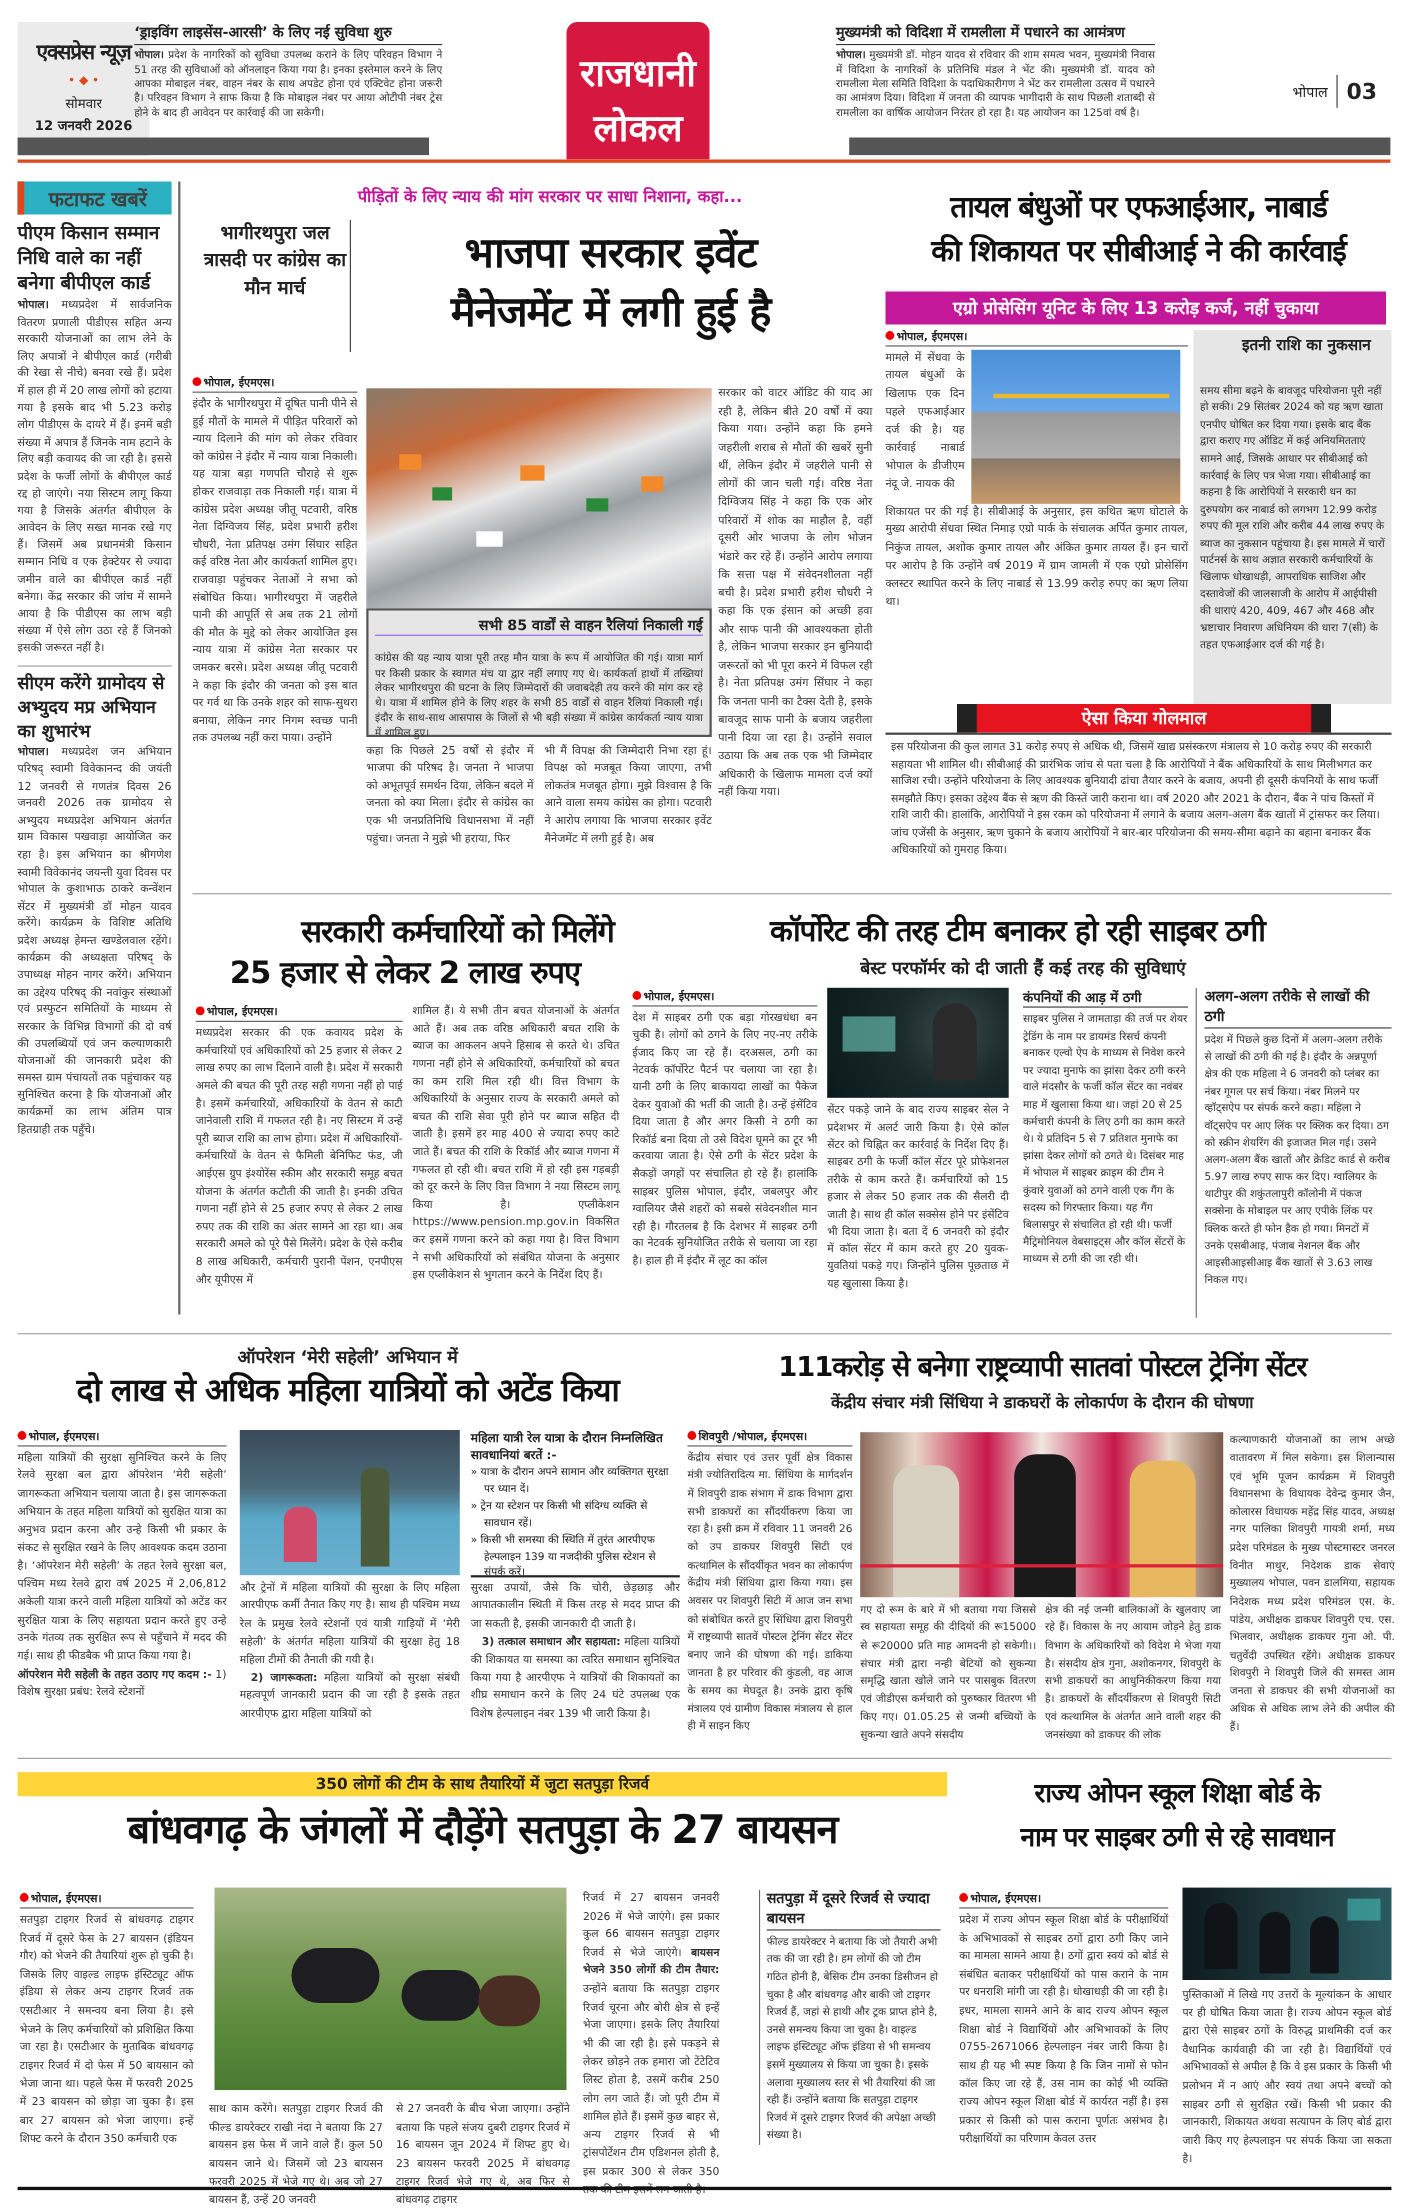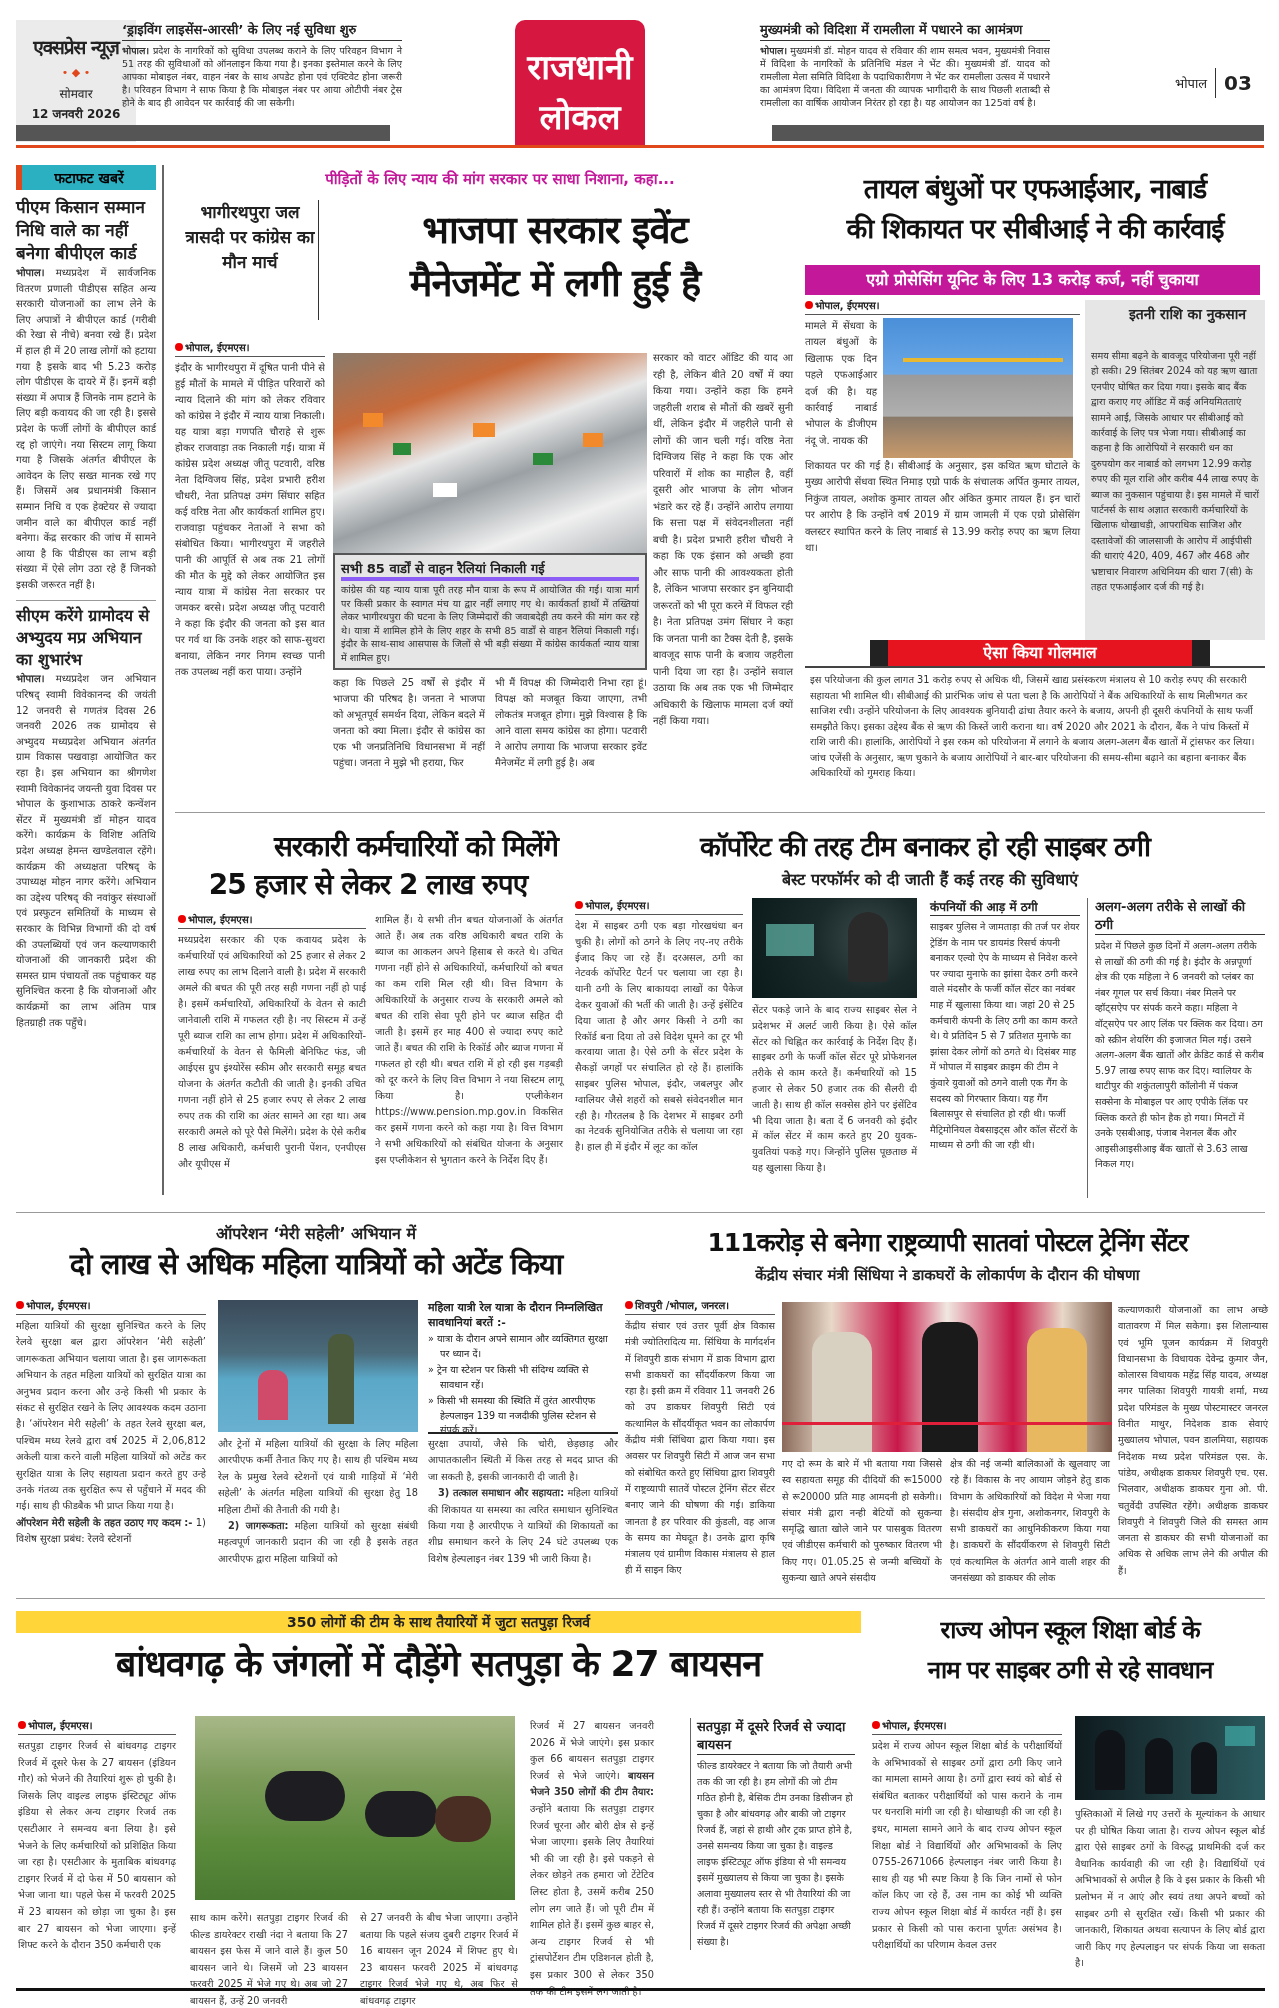--- a/index.html
+++ b/index.html
@@ -47,21 +47,21 @@
 
   <div class="abs" style="left:1175px;top:68px;display:flex;align-items:center;gap:8px">
     <span style="font-size:13px">भोपाल</span>
     <span style="width:1px;height:30px;background:#333;display:inline-block"></span>
     <span style="font-size:20px;font-weight:bold">03</span>
   </div>
   <div class="abs" style="left:16px;top:145px;width:1248px;height:3px;background:#e0481c"></div>
 </div>
 
 <div class="abs" style="left:16px;top:165px;width:148px;height:1030px;border-right:2px solid #666;padding-right:6px">
-  <div style="background:#2ab0c0;color:#000000;font-weight:bold;font-size:14px;text-align:center;padding:3px 0;border-left:6px solid #e0481c">
+  <div style="background:#2ab0c0;color:#404040;font-weight:bold;font-size:18px;text-align:center;padding:3px 0;border-left:6px solid #e0481c">
     <span>फटाफट खबरें</span>
   </div>
   <div style="font-size:17px;font-weight:bold;line-height:23px;margin-top:6px">पीएम किसान सम्मान निधि वाले का नहीं बनेगा बीपीएल कार्ड</div>
   <div class="body-text" style="font-size:10px;line-height:15.6px">
     <b>भोपाल।</b>
     <span>मध्यप्रदेश में सार्वजनिक वितरण प्रणाली पीडीएस सहित अन्य सरकारी योजनाओं का लाभ लेने के लिए अपात्रों ने बीपीएल कार्ड (गरीबी की रेखा से नीचे) बनवा रखे हैं। प्रदेश में हाल ही में 20 लाख लोगों को हटाया गया है इसके बाद भी 5.23 करोड़ लोग पीडीएस के दायरे में हैं। इनमें बड़ी संख्या में अपात्र हैं जिनके नाम हटाने के लिए बड़ी कवायद की जा रही है। इससे प्रदेश के फर्जी लोगों के बीपीएल कार्ड रद्द हो जाएंगे। नया सिस्टम लागू किया गया है जिसके अंतर्गत बीपीएल के आवेदन के लिए सख्त मानक रखे गए हैं। जिसमें अब प्रधानमंत्री किसान सम्मान निधि व एक हेक्टेयर से ज्यादा जमीन वाले का बीपीएल कार्ड नहीं बनेगा। केंद्र सरकार की जांच में सामने आया है कि पीडीएस का लाभ बड़ी संख्या में ऐसे लोग उठा रहे हैं जिनको इसकी जरूरत नहीं है।</span>
   </div>
   <div style="font-size:16px;font-weight:bold;line-height:22px;margin-top:8px;border-top:1px solid #999;padding-top:4px">सीएम करेंगे ग्रामोदय से अभ्युदय मप्र अभियान का शुभारंभ</div>
   <div class="body-text" style="font-size:10px;line-height:15.6px">
     <b>भोपाल।</b>
@@ -87,21 +87,21 @@
   <svg width="314" height="200">
     <rect x="30" y="60" width="20" height="14" fill="#f28a2c"></rect>
       <rect x="60" y="90" width="18" height="12" fill="#2a8a3a"></rect>
     <rect x="140" y="70" width="22" height="14" fill="#f28a2c"></rect>
       <rect x="200" y="100" width="20" height="12" fill="#2a8a3a"></rect>
     <rect x="250" y="80" width="20" height="14" fill="#f28a2c"></rect>
       <rect x="100" y="130" width="24" height="14" fill="#fff"></rect>
   </svg>
 </div>
 <div class="abs" style="left:333px;top:553px;width:314px;height:117px;background:#e6e6e6;border:2px solid #555;padding:4px 6px">
-  <div style="font-weight:bold;font-size:13px;text-align:left;border-bottom:4px solid #8b5cf6;margin-bottom:2px">सभी 85 वार्डों से वाहन रैलियां निकाली गई</div>
+  <div style="font-weight:bold;font-size:13px;text-align:right;border-bottom:1px solid #8b5cf6;margin-bottom:14px">सभी 85 वार्डों से वाहन रैलियां निकाली गई</div>
   <div class="body-text" style="font-size:9.5px;line-height:13.5px">कांग्रेस की यह न्याय यात्रा पूरी तरह मौन यात्रा के रूप में आयोजित की गई। यात्रा मार्ग पर किसी प्रकार के स्वागत मंच या द्वार नहीं लगाए गए थे। कार्यकर्ता हाथों में तख्तियां लेकर भागीरथपुरा की घटना के लिए जिम्मेदारों की जवाबदेही तय करने की मांग कर रहे थे। यात्रा में शामिल होने के लिए शहर के सभी 85 वार्डों से वाहन रैलियां निकाली गई। इंदौर के साथ-साथ आसपास के जिलों से भी बड़ी संख्या में कांग्रेस कार्यकर्ता न्याय यात्रा में शामिल हुए।</div>
 </div>
 <div class="abs body-text" style="left:333px;top:675px;width:152px;font-size:10px;line-height:16px">कहा कि पिछले 25 वर्षों से इंदौर में भाजपा की परिषद है। जनता ने भाजपा को अभूतपूर्व समर्थन दिया, लेकिन बदले में जनता को क्या मिला। इंदौर से कांग्रेस का एक भी जनप्रतिनिधि विधानसभा में नहीं पहुंचा। जनता ने मुझे भी हराया, फिर</div>
 <div class="abs body-text" style="left:495px;top:675px;width:152px;font-size:10px;line-height:16px">भी मैं विपक्ष की जिम्मेदारी निभा रहा हूं। विपक्ष को मजबूत किया जाएगा, तभी लोकतंत्र मजबूत होगा। मुझे विश्वास है कि आने वाला समय कांग्रेस का होगा। पटवारी ने आरोप लगाया कि भाजपा सरकार इवेंट मैनेजमेंट में लगी हुई है। अब</div>
 <div class="abs body-text" style="left:653px;top:350px;width:140px;font-size:10px;line-height:16.5px">सरकार को वाटर ऑडिट की याद आ रही है, लेकिन बीते 20 वर्षों में क्या किया गया। उन्होंने कहा कि हमने जहरीली शराब से मौतों की खबरें सुनी थीं, लेकिन इंदौर में जहरीले पानी से लोगों की जान चली गई। वरिष्ठ नेता दिग्विजय सिंह ने कहा कि एक ओर परिवारों में शोक का माहौल है, वहीं दूसरी ओर भाजपा के लोग भोजन भंडारे कर रहे हैं। उन्होंने आरोप लगाया कि सत्ता पक्ष में संवेदनशीलता नहीं बची है। प्रदेश प्रभारी हरीश चौधरी ने कहा कि एक इंसान को अच्छी हवा और साफ पानी की आवश्यकता होती है, लेकिन भाजपा सरकार इन बुनियादी जरूरतों को भी पूरा करने में विफल रही है। नेता प्रतिपक्ष उमंग सिंघार ने कहा कि जनता पानी का टैक्स देती है, इसके बावजूद साफ पानी के बजाय जहरीला पानी दिया जा रहा है। उन्होंने सवाल उठाया कि अब तक एक भी जिम्मेदार अधिकारी के खिलाफ मामला दर्ज क्यों नहीं किया गया।</div>
 
 <div class="abs hl" style="left:800px;top:170px;width:470px;text-align:center;font-size:27px;line-height:38px">तायल बंधुओं पर एफआईआर, नाबार्ड</div>
 <div class="abs hl" style="left:800px;top:210px;width:470px;text-align:center;font-size:27px;line-height:38px">की शिकायत पर सीबीआई ने की कार्रवाई</div>
 <div class="abs" style="left:805px;top:265px;width:455px;height:30px;background:#c4189a;color:#fff;text-align:center;font-weight:bold;font-size:16px;line-height:30px">एग्रो प्रोसेसिंग यूनिट के लिए 13 करोड़ कर्ज, नहीं चुकाया</div>
 <div class="abs" style="left:805px;top:298px;width:275px">
@@ -195,21 +195,21 @@
 <div class="abs body-text" style="left:428px;top:1436px;width:190px;font-size:9.8px;line-height:16.4px">
   <span>सुरक्षा उपायों, जैसे कि चोरी, छेड़छाड़ और आपातकालीन स्थिती में किस तरह से मदद प्राप्त की जा सकती है, इसकी जानकारी दी जाती है।</span>
   <div style="text-indent:10px"><b>3) तत्काल समाधान और सहायता:</b> <span>महिला यात्रियों की शिकायत या समस्या का त्वरित समाधान सुनिश्चित किया गया है आरपीएफ ने यात्रियों की शिकायतों का शीघ्र समाधान करने के लिए 24 घंटे उपलब्ध एक विशेष हेल्पलाइन नंबर 139 भी जारी किया है।</span></div>
 </div>
 
 <div class="abs hl" style="left:625px;top:1225px;width:645px;text-align:center;font-size:25px;line-height:36px">111करोड़ से बनेगा राष्ट्रव्यापी सातवां पोस्टल ट्रेनिंग सेंटर</div>
 <div class="abs" style="left:625px;top:1264px;width:645px;text-align:center;font-weight:bold;font-size:15px">केंद्रीय संचार मंत्री सिंधिया ने डाकघरों के लोकार्पण के दौरान की घोषणा</div>
 <div class="abs" style="left:625px;top:1298px;width:150px">
   <div class="byline">
       <span class="dot"></span>
-      <span>शिवपुरी /भोपाल, जनरल।</span>
+      <span>शिवपुरी /भोपाल, ईएमएस।</span>
     </div>
   <div class="body-text" style="font-size:9.6px;line-height:16.3px">केंद्रीय संचार एवं उत्तर पूर्वी क्षेत्र विकास मंत्री ज्योतिरादित्य मा. सिंधिया के मार्गदर्शन में शिवपुरी डाक संभाग में डाक विभाग द्वारा सभी डाकघरों का सौंदर्यीकरण किया जा रहा है। इसी क्रम में रविवार 11 जनवरी 26 को उप डाकघर शिवपुरी सिटी एवं कत्थामिल के सौंदर्यीकृत भवन का लोकार्पण केंद्रीय मंत्री सिंधिया द्वारा किया गया। इस अवसर पर शिवपुरी सिटी में आज जन सभा को संबोधित करते हुए सिंधिया द्वारा शिवपुरी में राष्ट्रव्यापी सातवें पोस्टल ट्रेनिंग सेंटर सेंटर बनाए जाने की घोषणा की गई। डाकिया जानता है हर परिवार की कुंडली, वह आज के समय का मेघदूत है। उनके द्वारा कृषि मंत्रालय एवं ग्रामीण विकास मंत्रालय से हाल ही में साइन किए</div>
 </div>
 <div class="photo" style="left:782px;top:1302px;width:330px;height:150px;background:linear-gradient(90deg,#8a6a5a 0%,#e8d8c8 15%,#c8184a 35%,#f0e8e0 50%,#c8184a 70%,#e8d8c8 85%,#7a5a4a 100%)">
   <div style="position:absolute;left:30px;top:30px;width:60px;height:120px;background:#d8d0c0;border-radius:20px 20px 0 0"></div>
   <div style="position:absolute;left:140px;top:20px;width:56px;height:130px;background:#1a1a1a;border-radius:20px 20px 0 0"></div>
   <div style="position:absolute;left:245px;top:26px;width:60px;height:124px;background:#e8b860;border-radius:20px 20px 0 0"></div>
   <div style="position:absolute;left:0;top:120px;width:330px;height:3px;background:#e0203a"></div>
 </div>
 <div class="abs body-text" style="left:782px;top:1456px;width:160px;font-size:9.6px;line-height:16.3px">गए दो रूम के बारे में भी बताया गया जिससे स्व सहायता समूह की दीदियों की रू15000 से रू20000 प्रति माह आमदनी हो सकेगी।। संचार मंत्री द्वारा नन्ही बेटियों को सुकन्या समृद्धि खाता खोले जाने पर पासबुक वितरण एवं जीडीएस कर्मचारी को पुरुष्कार वितरण भी किए गए। 01.05.25 से जन्मी बच्चियों के सुकन्या खाते अपने संसदीय</div>

